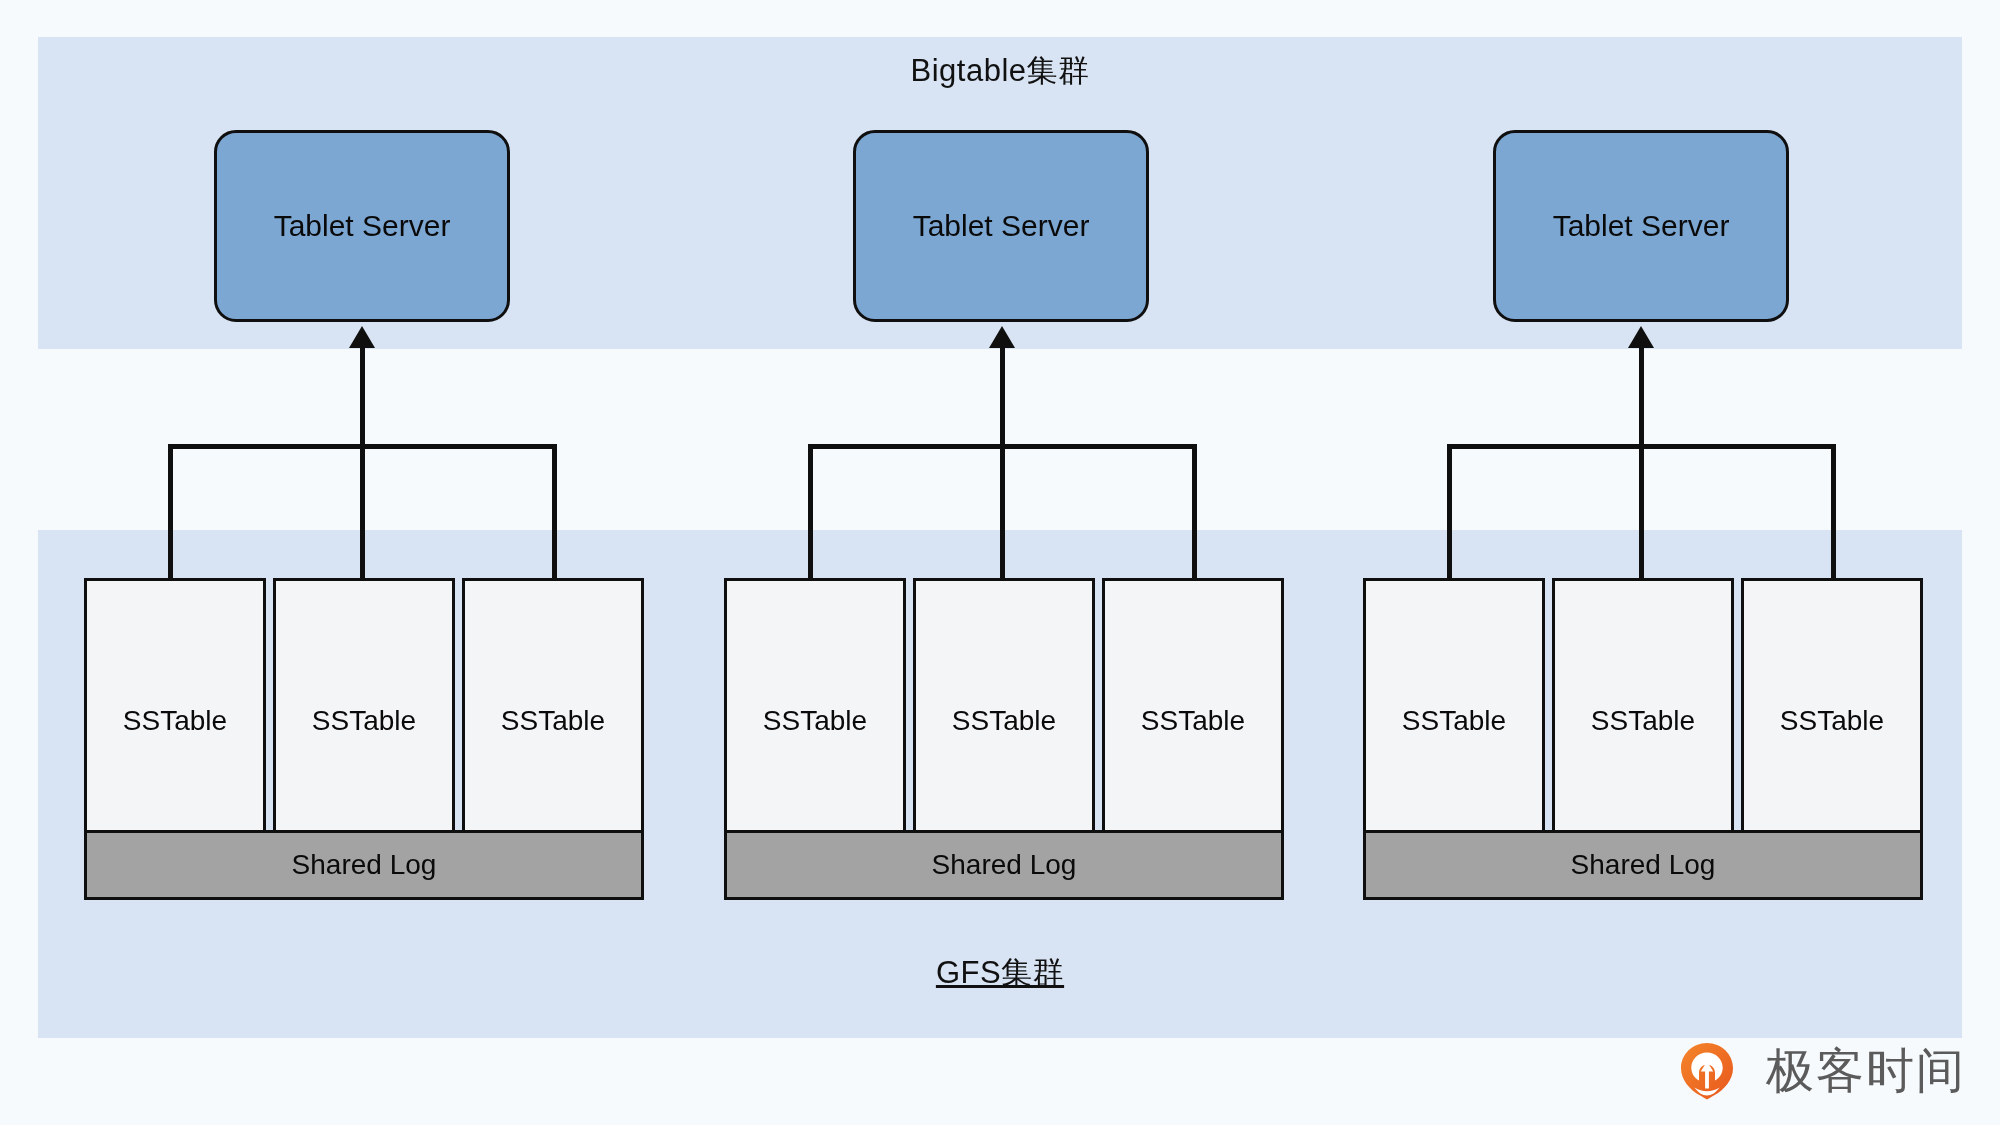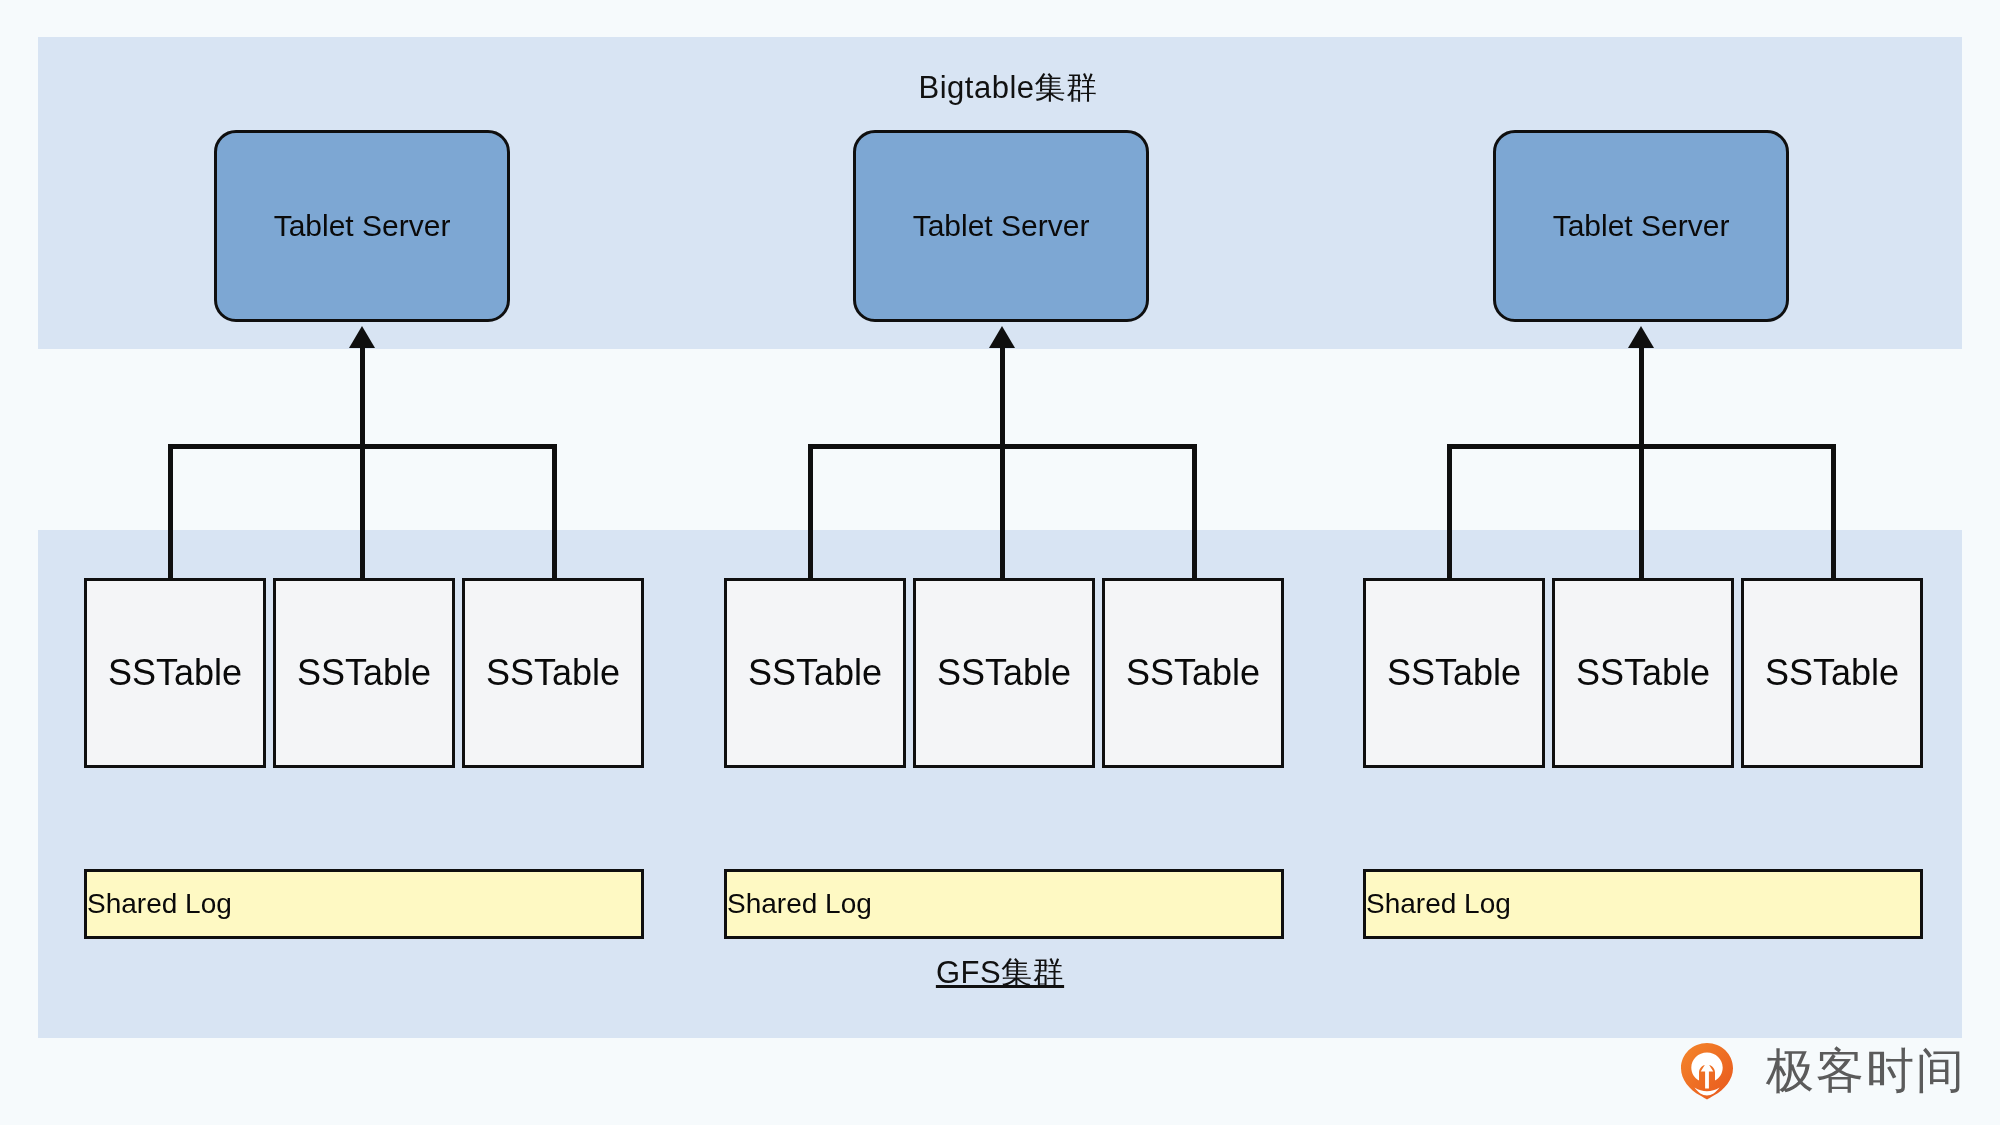--- a/index.html
+++ b/index.html
@@ -37,21 +37,21 @@
   }
   .band-title {
     position: absolute;
     width: 100%;
     text-align: center;
     font-size: 31px;
     color: #111111;
     letter-spacing: 0.5px;
     white-space: nowrap;
   }
-  #bigtable-title { top: 30px; padding-left: 8px; }
+  #bigtable-title { top: 13px; }
   #gfs-title { bottom: 44px; text-decoration: underline; }
 
   
   .tablet-server {
     position: absolute;
     background: #7da7d3;
     border: 3px solid #0f0f0f;
     border-radius: 22px;
     display: flex;
     align-items: center;
@@ -69,38 +69,38 @@
 
   
   .sstable {
     position: absolute;
     background: #f4f5f7;
     border: 3px solid #0f0f0f;
     box-sizing: border-box;
     display: flex;
     align-items: center;
     justify-content: center;
-    font-size: 36px;
+    font-size: 28px;
     color: #0a0a0a;
     top: 578px;
-    height: 190px;
+    height: 285px;
   }
 
   
   .shared-log {
     position: absolute;
-    background: #fef9c3;
+    background: #a3a3a3;
     border: 3px solid #0f0f0f;
     box-sizing: border-box;
     display: flex;
     align-items: center;
-    justify-content: flex-start;
+    justify-content: center;
     font-size: 28px;
     color: #0a0a0a;
-    top: 869px;
+    top: 830px;
     height: 70px;
   }
 
   
   .conn {
     position: absolute;
     background: #0f0f0f;
   }
   .conn-h { height: 5px; }
   .conn-v { width: 5px; }

